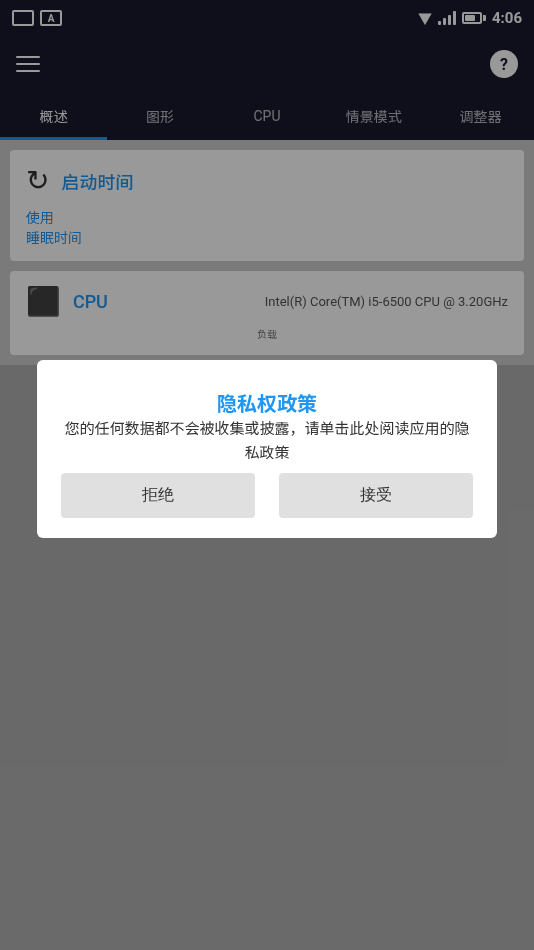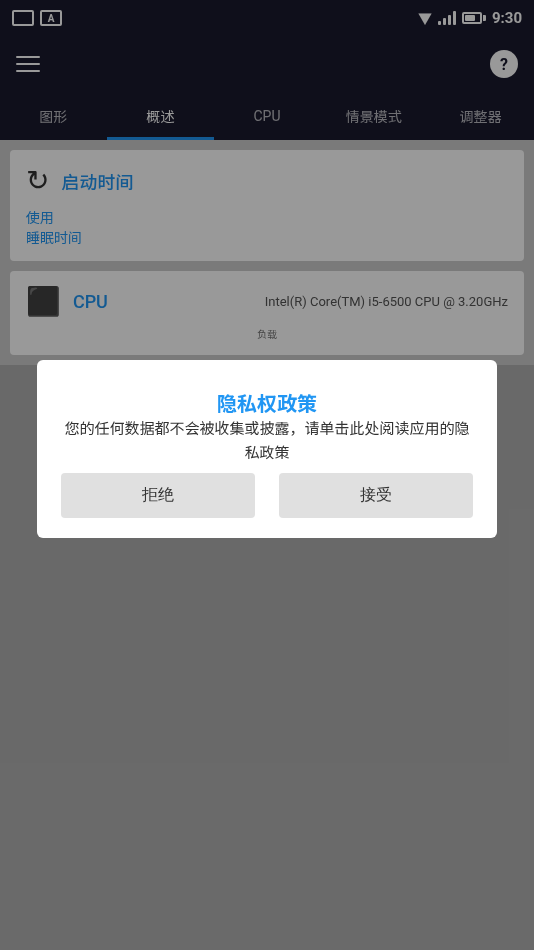--- a/index.html
+++ b/index.html
@@ -318,41 +318,41 @@
       <div class="signal-bar" style="height:14px"></div>
     </div>
 
     <div class="battery-icon">
       <div class="battery-body">
         <div class="battery-fill"></div>
       </div>
       <div class="battery-tip"></div>
     </div>
 
-    <span style="font-size:15px; font-weight:bold; color:white;">9:30</span>
+    <span style="font-size:15px; font-weight:bold; color:white;">4:06</span>
   </div>
 </div>
 
 <div class="app-bar">
   <div class="hamburger">
     <div class="hamburger-line"></div>
     <div class="hamburger-line"></div>
     <div class="hamburger-line"></div>
   </div>
   <div class="help-btn">
     <span>?</span>
   </div>
 </div>
 
 <div class="tab-bar">
+  <div class="tab-item active">
+    <span>概述</span>
+  </div>
   <div class="tab-item">
     <span>图形</span>
-  </div>
-  <div class="tab-item active">
-    <span>概述</span>
   </div>
   <div class="tab-item">
     <span>CPU</span>
   </div>
   <div class="tab-item">
     <span>情景模式</span>
   </div>
   <div class="tab-item">
     <span>调整器</span>
   </div>

